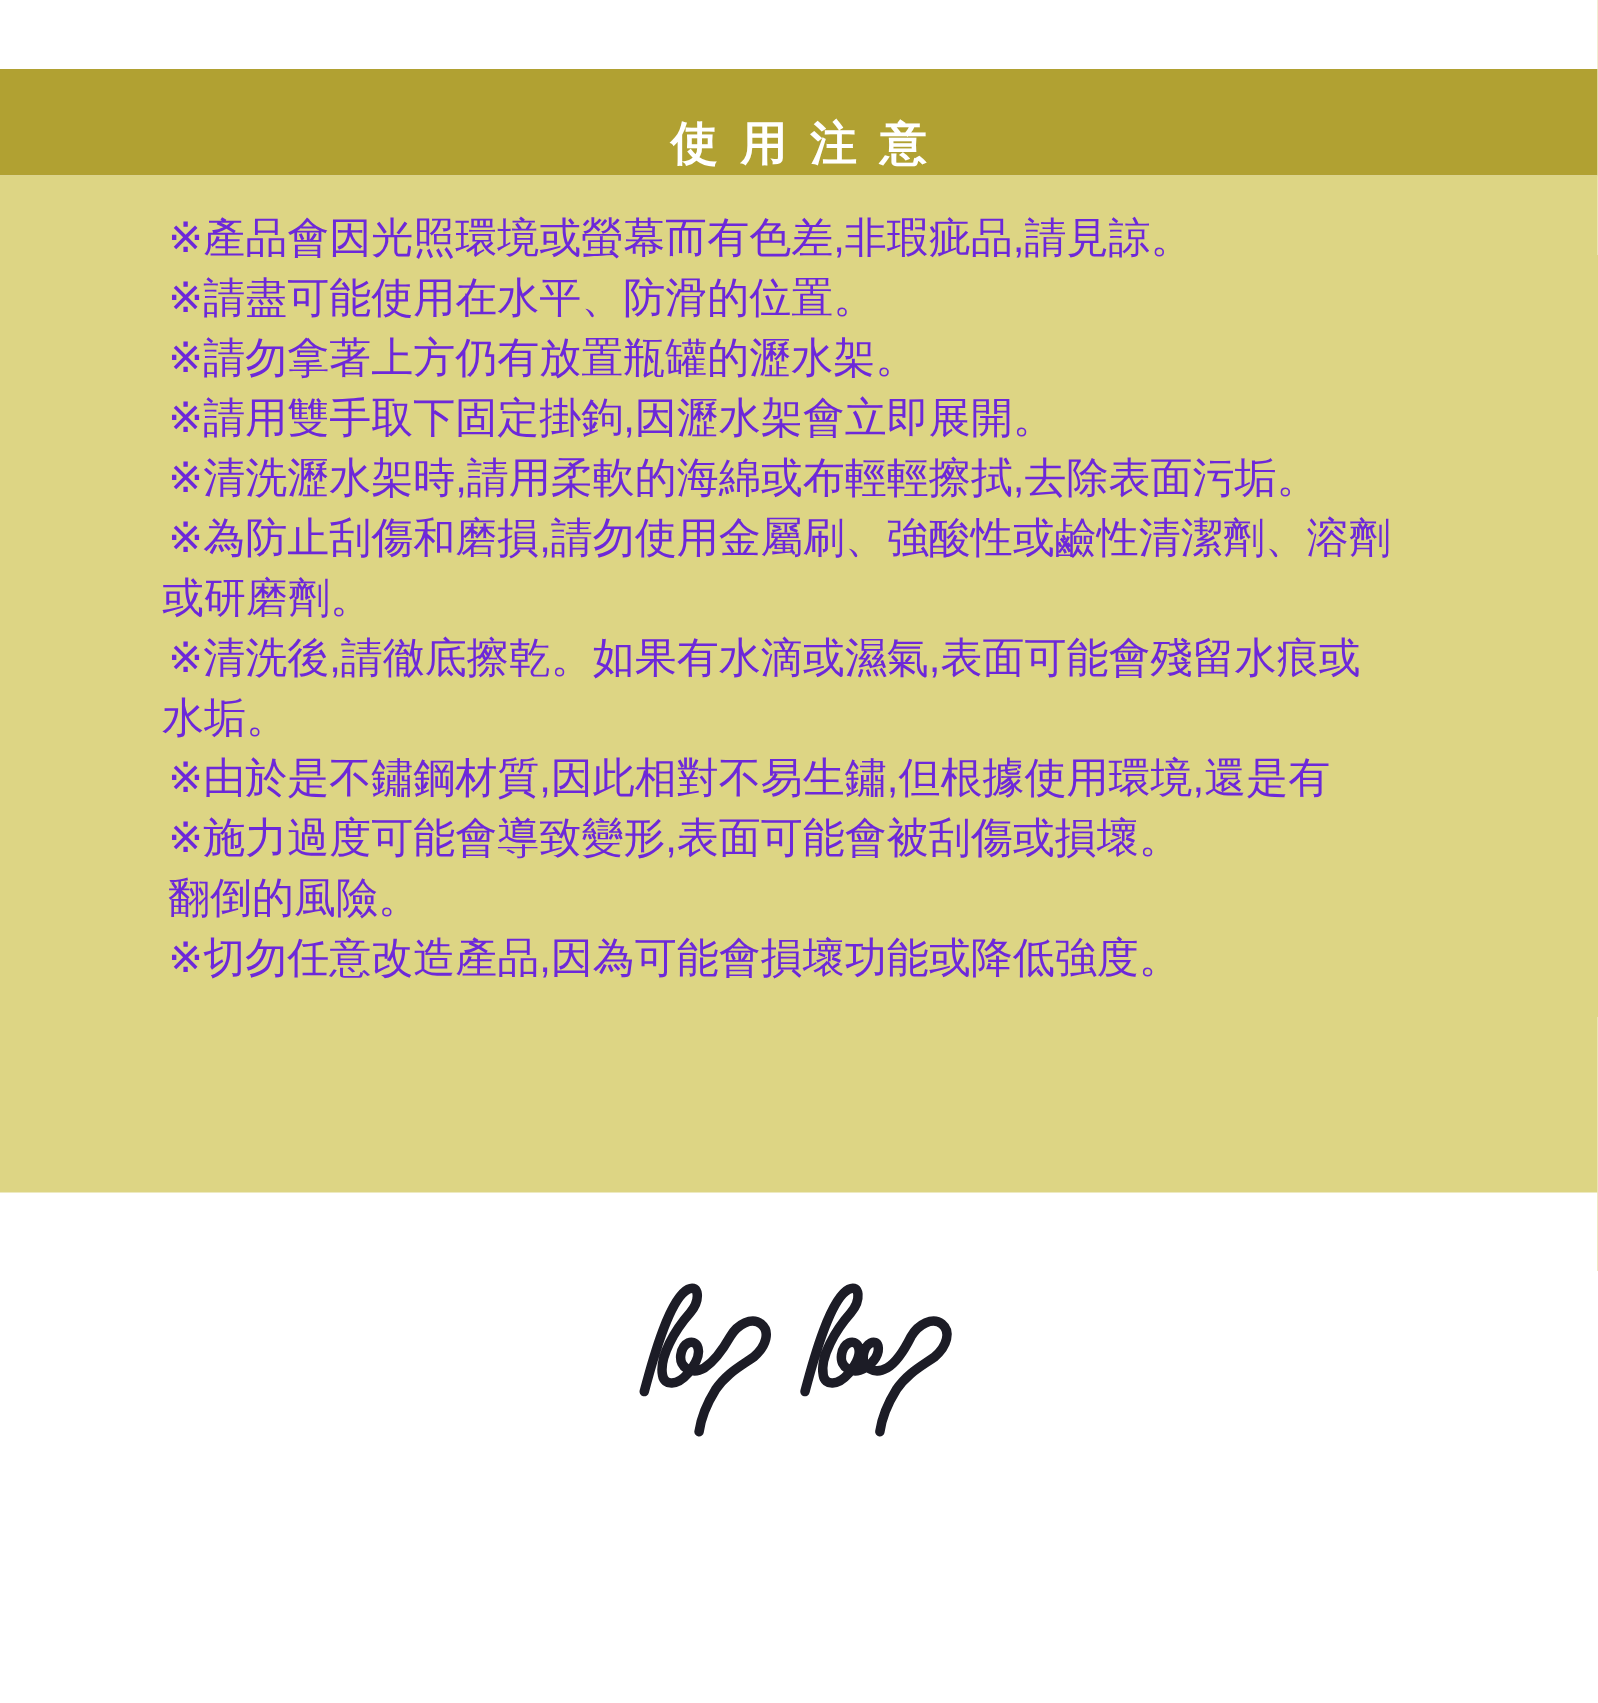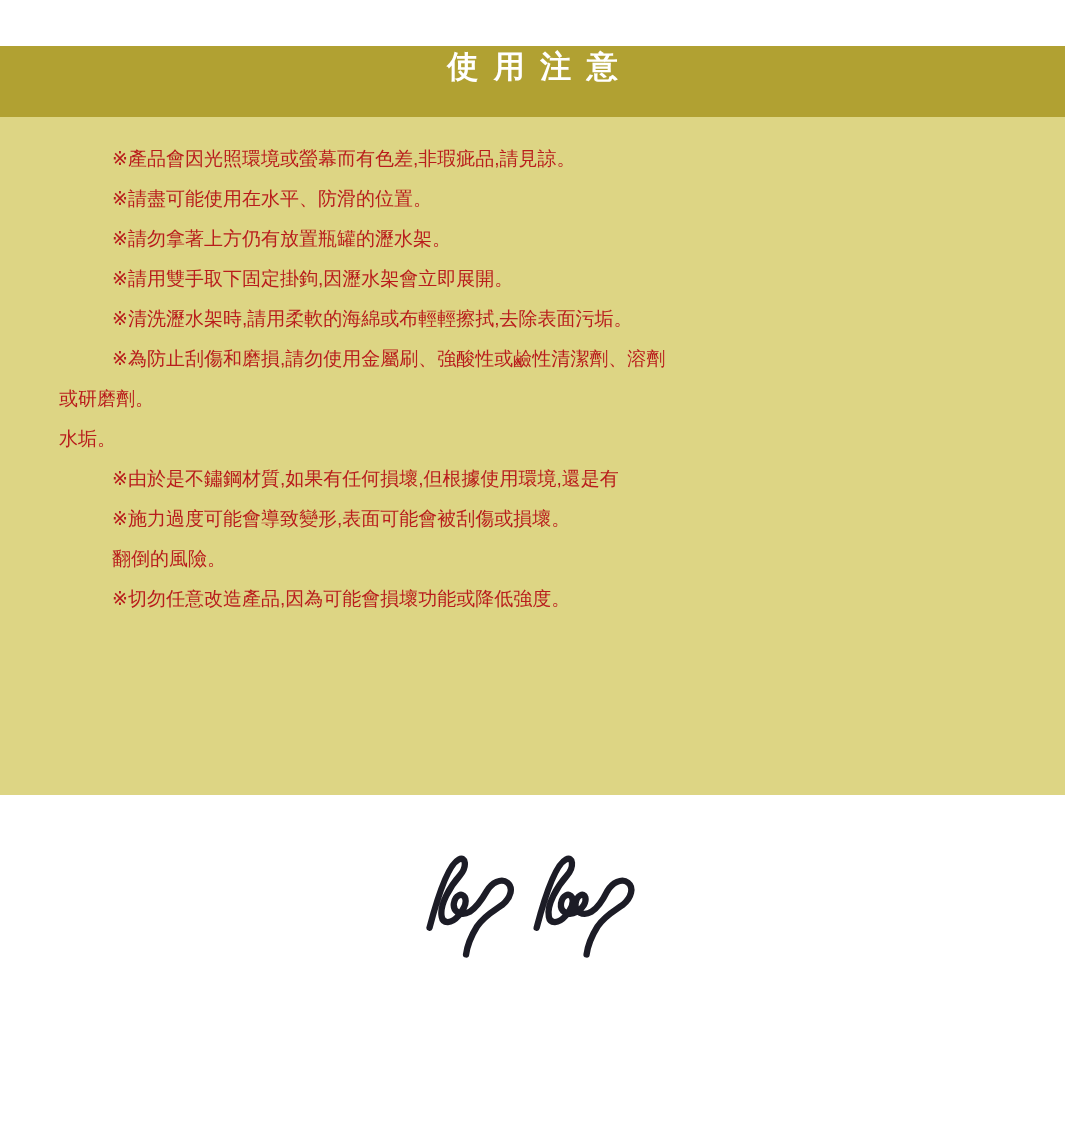--- a/index.html
+++ b/index.html
@@ -11,45 +11,45 @@
     overflow: hidden;
   }
   .top-strip {
     height: 46px;
     background: #ffffff;
   }
   .header-band {
     height: 71px;
     background: #b1a132;
     display: flex;
-    align-items: flex-start;
+    align-items: flex-end;
     justify-content: center;
   }
   .header-title {
     color: #ffffff;
     font-size: 31px;
     font-weight: bold;
     letter-spacing: 0.5em;
     text-indent: 0.5em; 
     white-space: nowrap;
   }
   .notice-panel {
     height: 678px;
     box-sizing: border-box;
     background: #ddd584;
     padding-top: 22px;
   }
   .line {
-    font-size: 19px;
+    font-size: 28px;
     line-height: 40px;
-    color: #b91c1c;
+    color: #6d28d9;
     padding-left: 112px;
     white-space: nowrap;
   }
-  .line.cont { padding-left: 59px; }
+  .line.cont { padding-left: 108px; }
   .logo-wrap {
     margin-top: 56px;
     display: flex;
     justify-content: center;
   }
   .logo-wrap svg { display: block; }
 </style>
 </head>
 <body>
 
@@ -60,22 +60,23 @@
 </div>
 
 <div class="notice-panel">
   <div class="line">※產品會因光照環境或螢幕而有色差,非瑕疵品,請見諒。</div>
   <div class="line">※請盡可能使用在水平、防滑的位置。</div>
   <div class="line">※請勿拿著上方仍有放置瓶罐的瀝水架。</div>
   <div class="line">※請用雙手取下固定掛鉤,因瀝水架會立即展開。</div>
   <div class="line">※清洗瀝水架時,請用柔軟的海綿或布輕輕擦拭,去除表面污垢。</div>
   <div class="line">※為防止刮傷和磨損,請勿使用金屬刷、強酸性或鹼性清潔劑、溶劑</div>
   <div class="line cont">或研磨劑。</div>
+  <div class="line">※清洗後,請徹底擦乾。如果有水滴或濕氣,表面可能會殘留水痕或</div>
   <div class="line cont">水垢。</div>
-  <div class="line">※由於是不鏽鋼材質,如果有任何損壞,但根據使用環境,還是有</div>
+  <div class="line">※由於是不鏽鋼材質,因此相對不易生鏽,但根據使用環境,還是有</div>
   <div class="line">※施力過度可能會導致變形,表面可能會被刮傷或損壞。</div>
   <div class="line">翻倒的風險。</div>
   <div class="line">※切勿任意改造產品,因為可能會損壞功能或降低強度。</div>
 </div>
 
 <div class="logo-wrap">
 
   <svg width="232" height="112" viewBox="0 0 190 92" role="img" fill="none" stroke="#1c1c26" stroke-width="5.2" stroke-linecap="round" stroke-linejoin="round" aria-label="lop loop">
     <path d="M 10 63
              C 15 44 24 12 34 7

